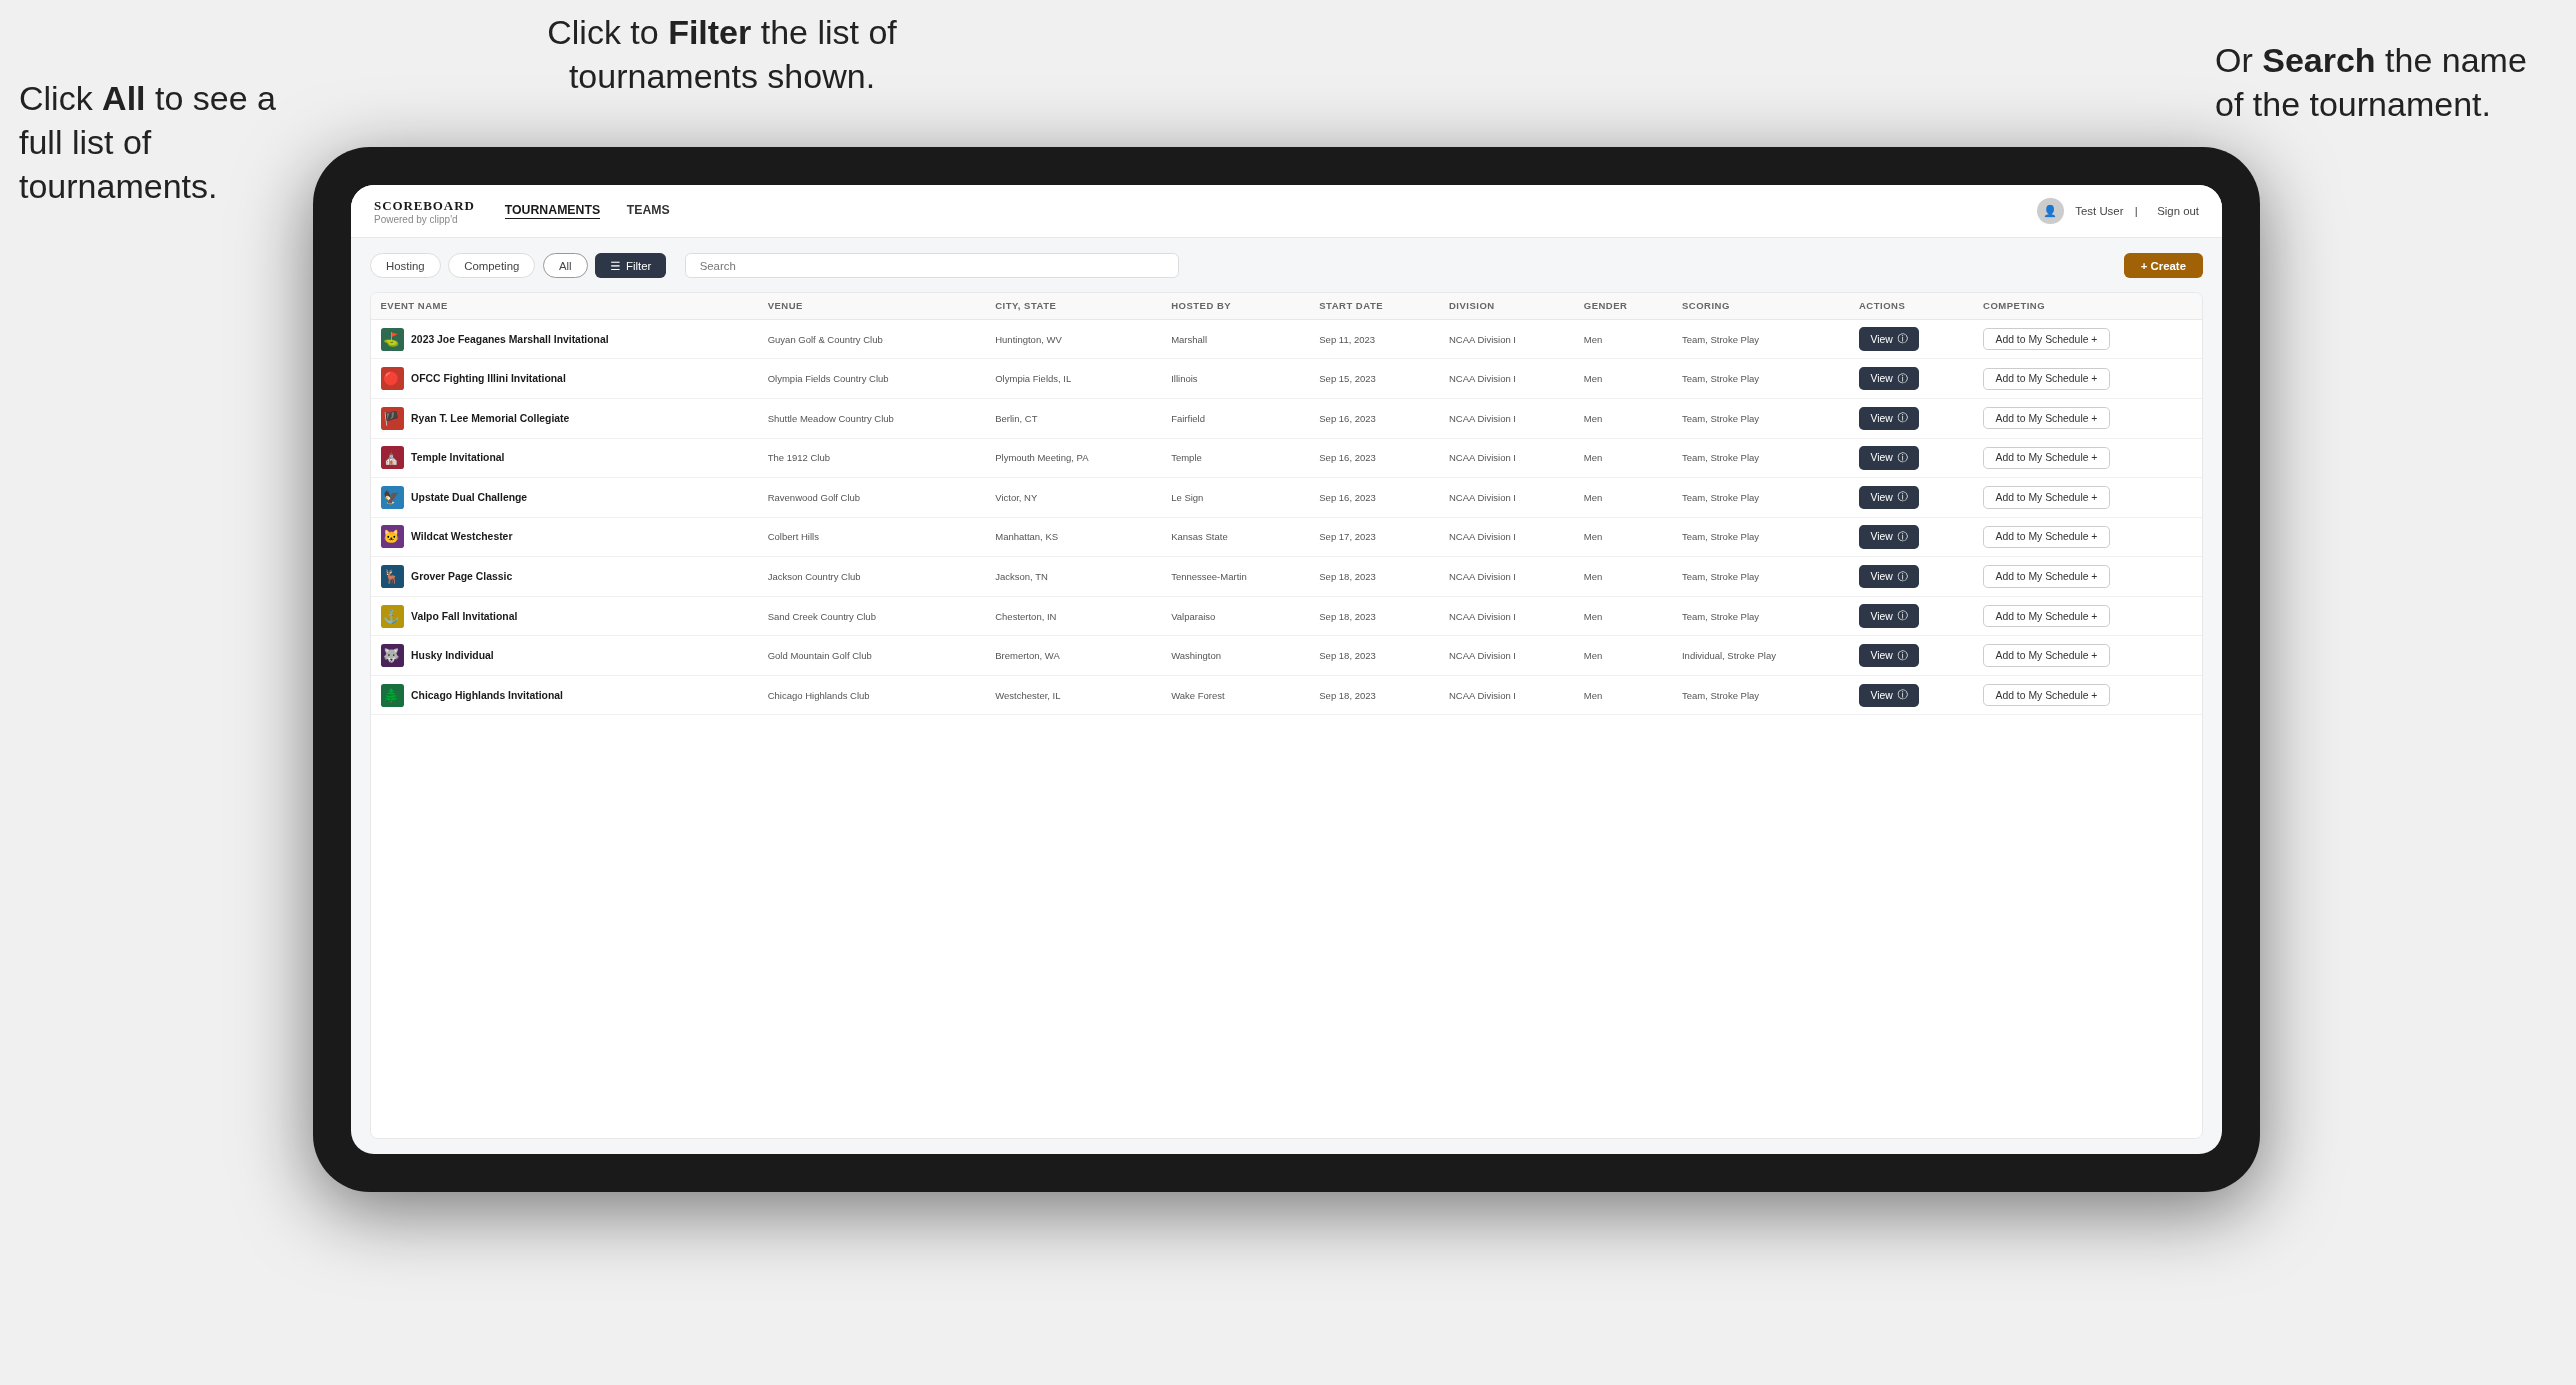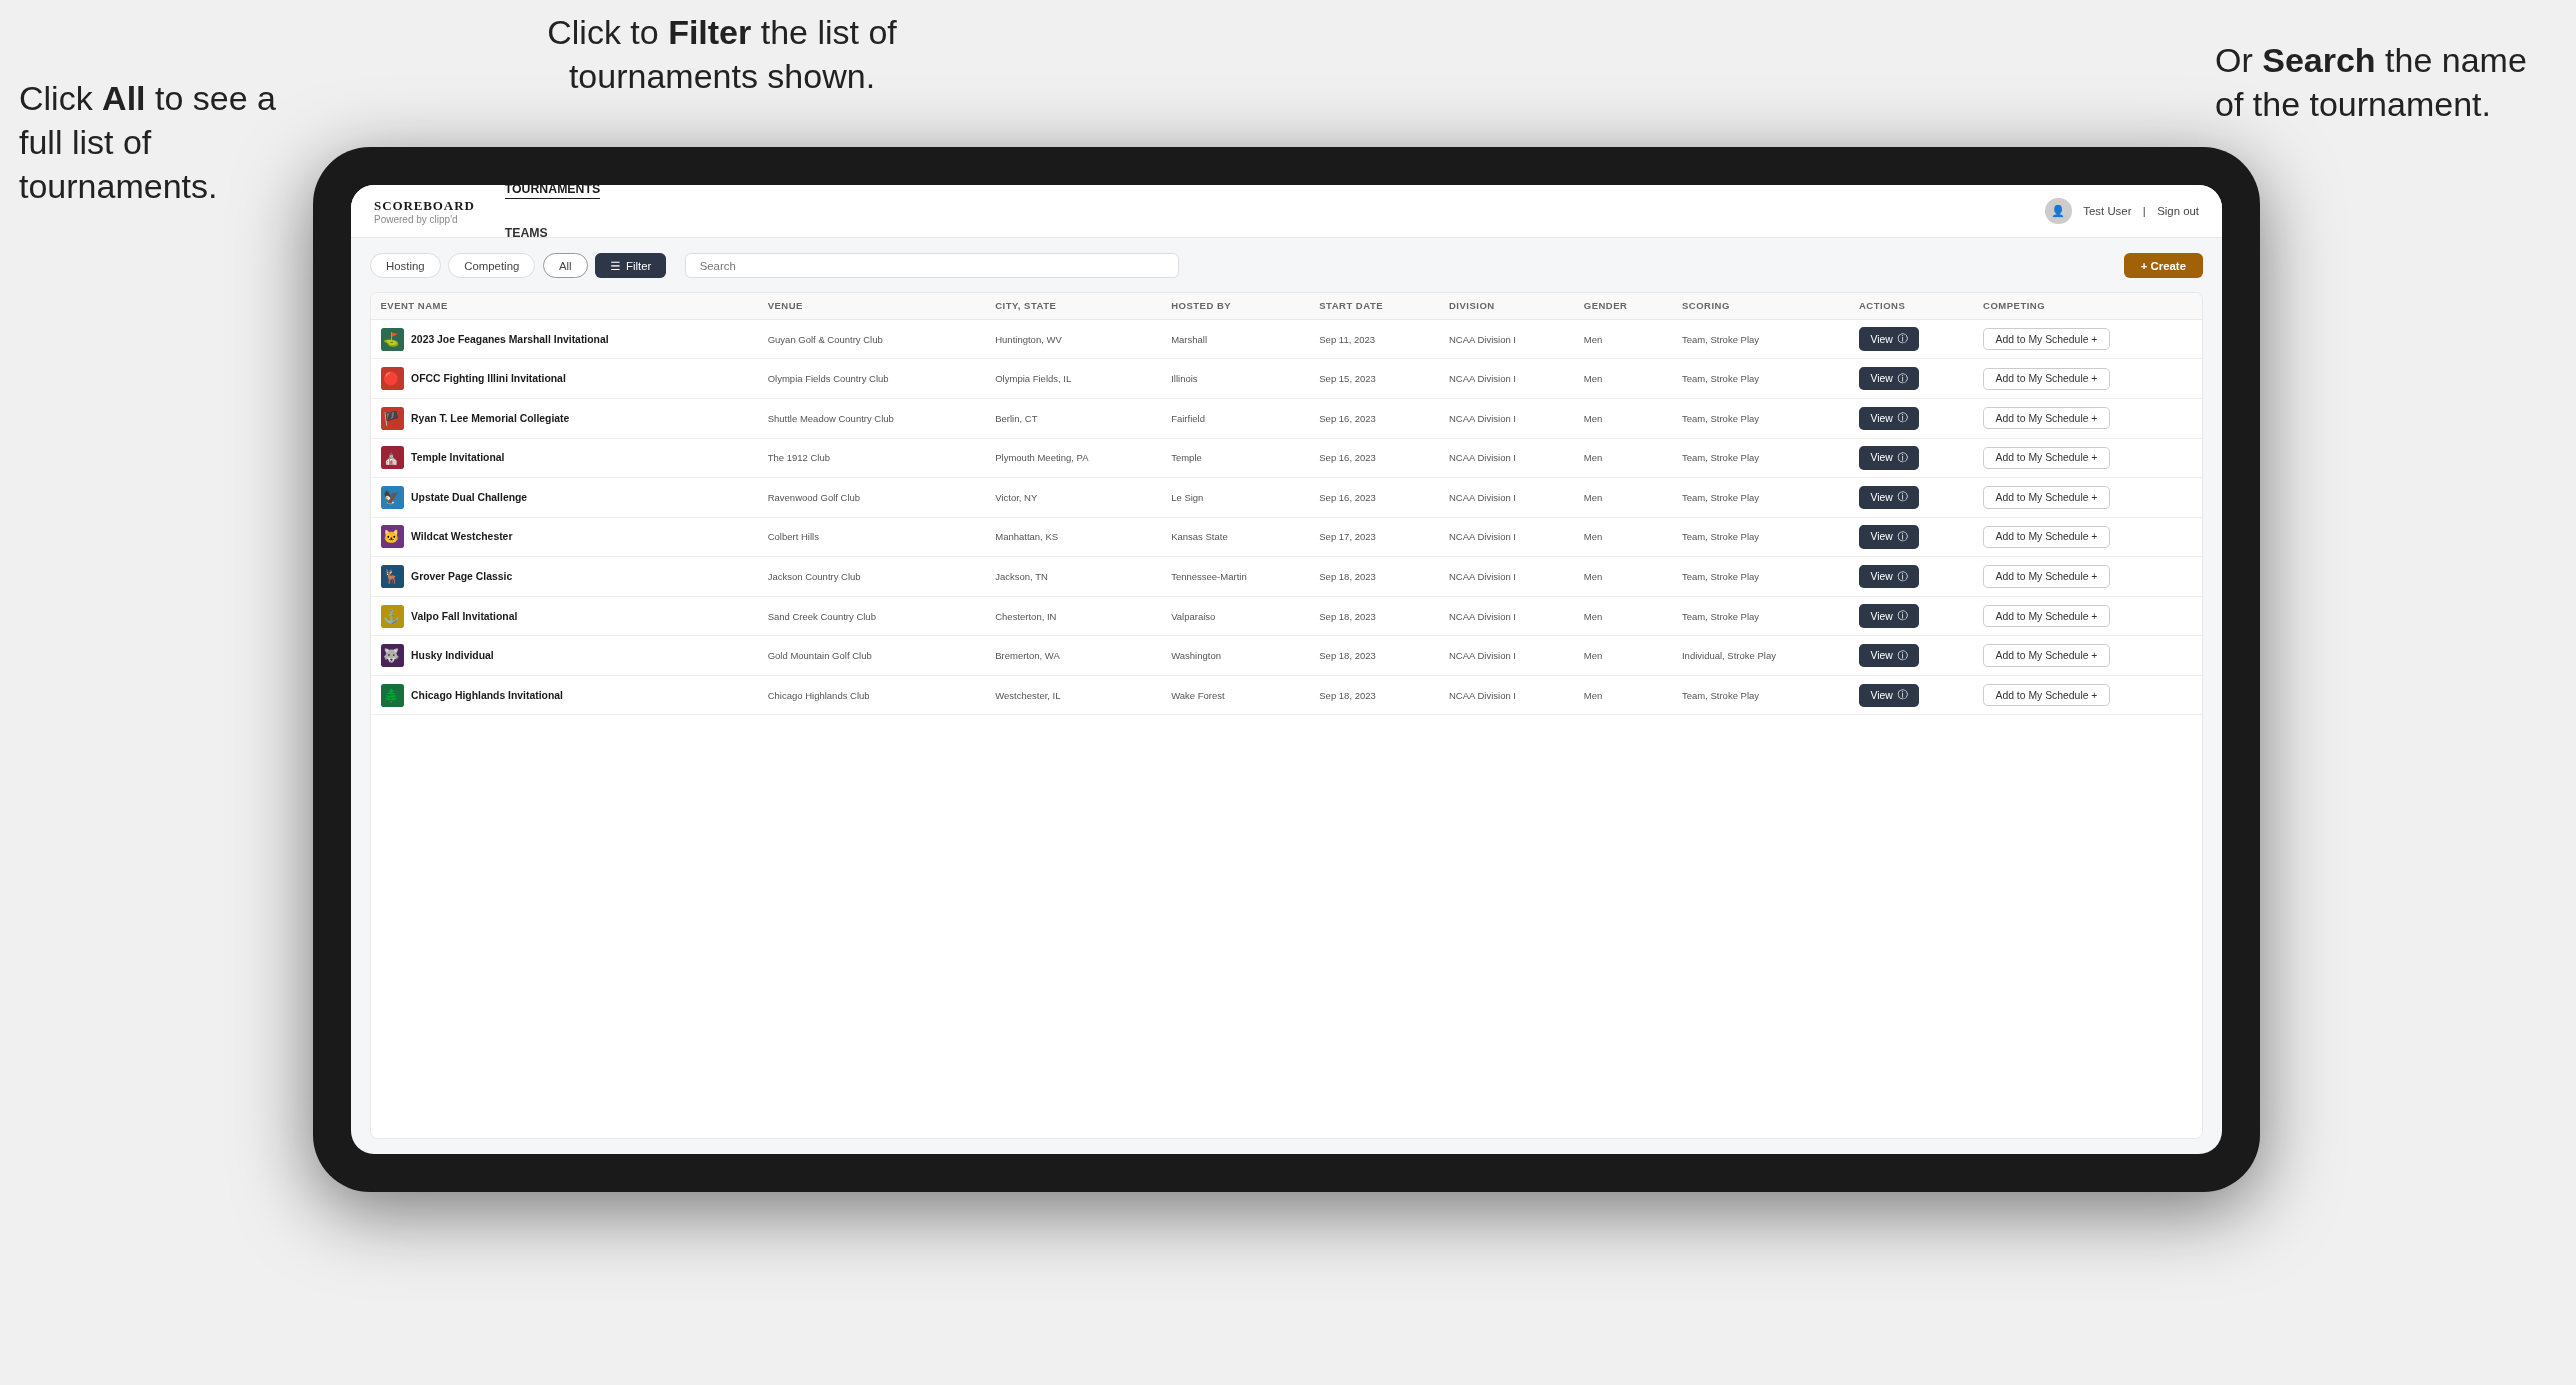--- a/index.html
+++ b/index.html
@@ -96,21 +96,20 @@
       font-family: Liberation Serif, serif;
     }
     .logo-subtitle {
       font-size: 10px;
       color: #888;
     }
 
     .nav-links {
       display: flex;
       gap: 26.6px;
-      flex-direction: column;
     }
     .nav-link {
       font-size: 12.3px;
       font-weight: 600;
       color: #333;
       text-decoration: none;
       cursor: pointer;
     }
     .nav-link.active {
       color: #1a1a1a;
@@ -344,21 +343,21 @@
         <span class="logo-subtitle">Powered by clipp'd</span>
       </div>
       <nav class="nav-links">
         <a class="nav-link active">TOURNAMENTS</a>
         <a class="nav-link">TEAMS</a>
       </nav>
       <div class="header-right">
         <div class="user-avatar">👤</div>
         <span>Test User</span>
         <span> | </span>
-        <a style="cursor:pointer;color:#444;text-decoration:none;">Sign out</a>
+        <a style="cursor:pointer;color:#444;text-decoration:none;margin-left:8px;">Sign out</a>
       </div>
     </div>
 
     <div class="content">
 
       <div class="filter-bar">
         <button class="tab-btn">Hosting</button>
         <button class="tab-btn">Competing</button>
         <button class="tab-btn active-tab">All</button>
         <button class="filter-btn">

